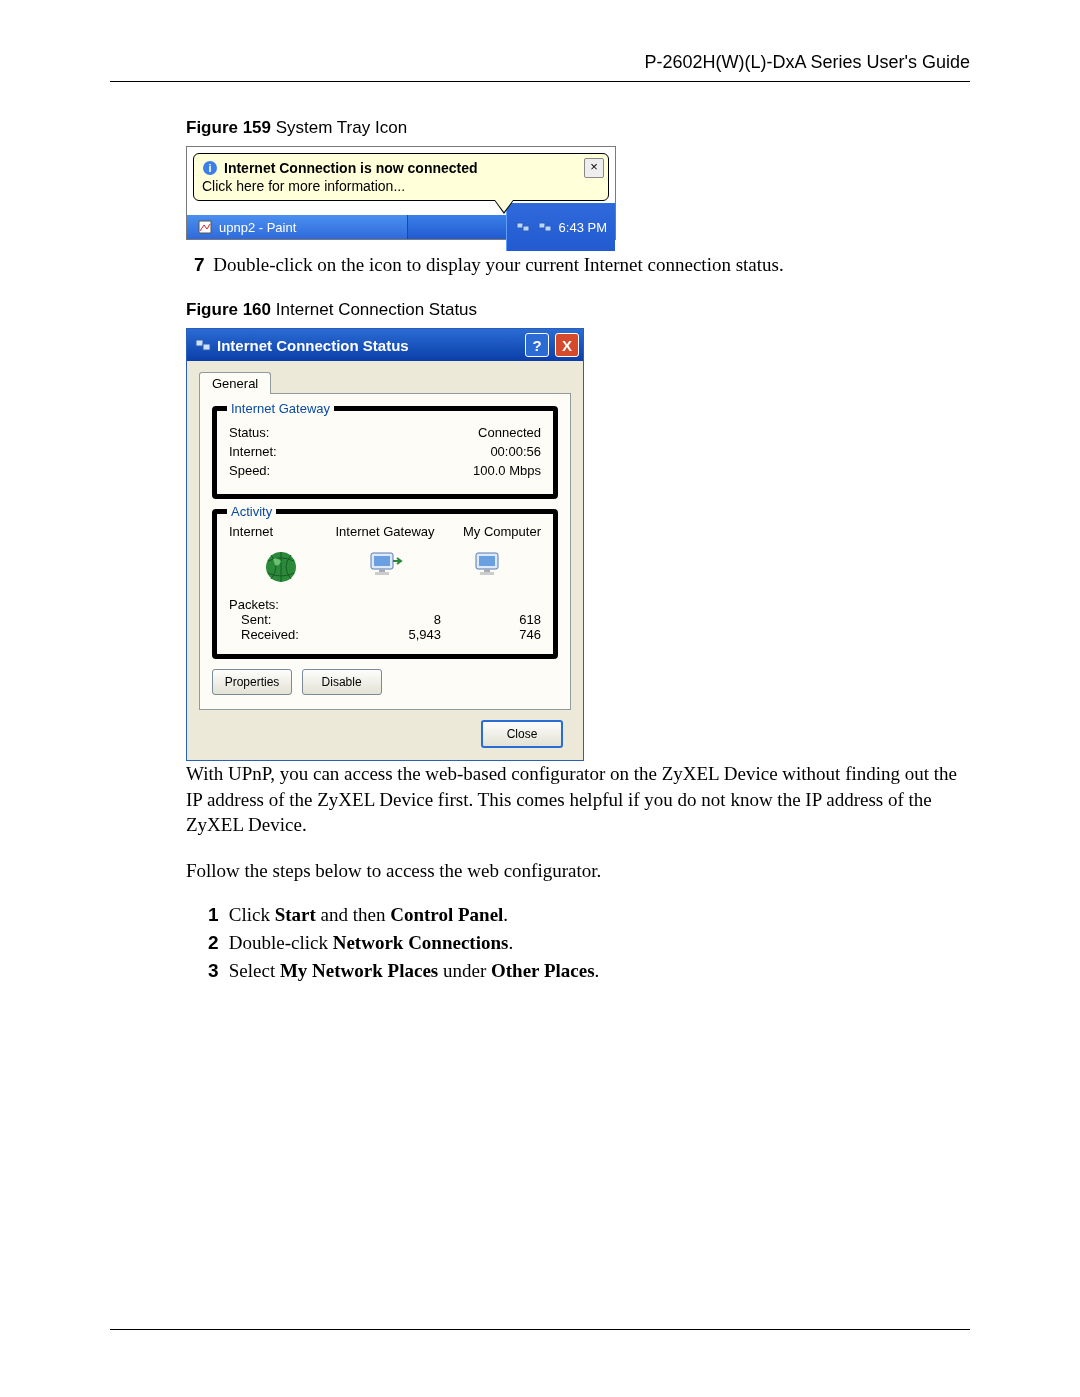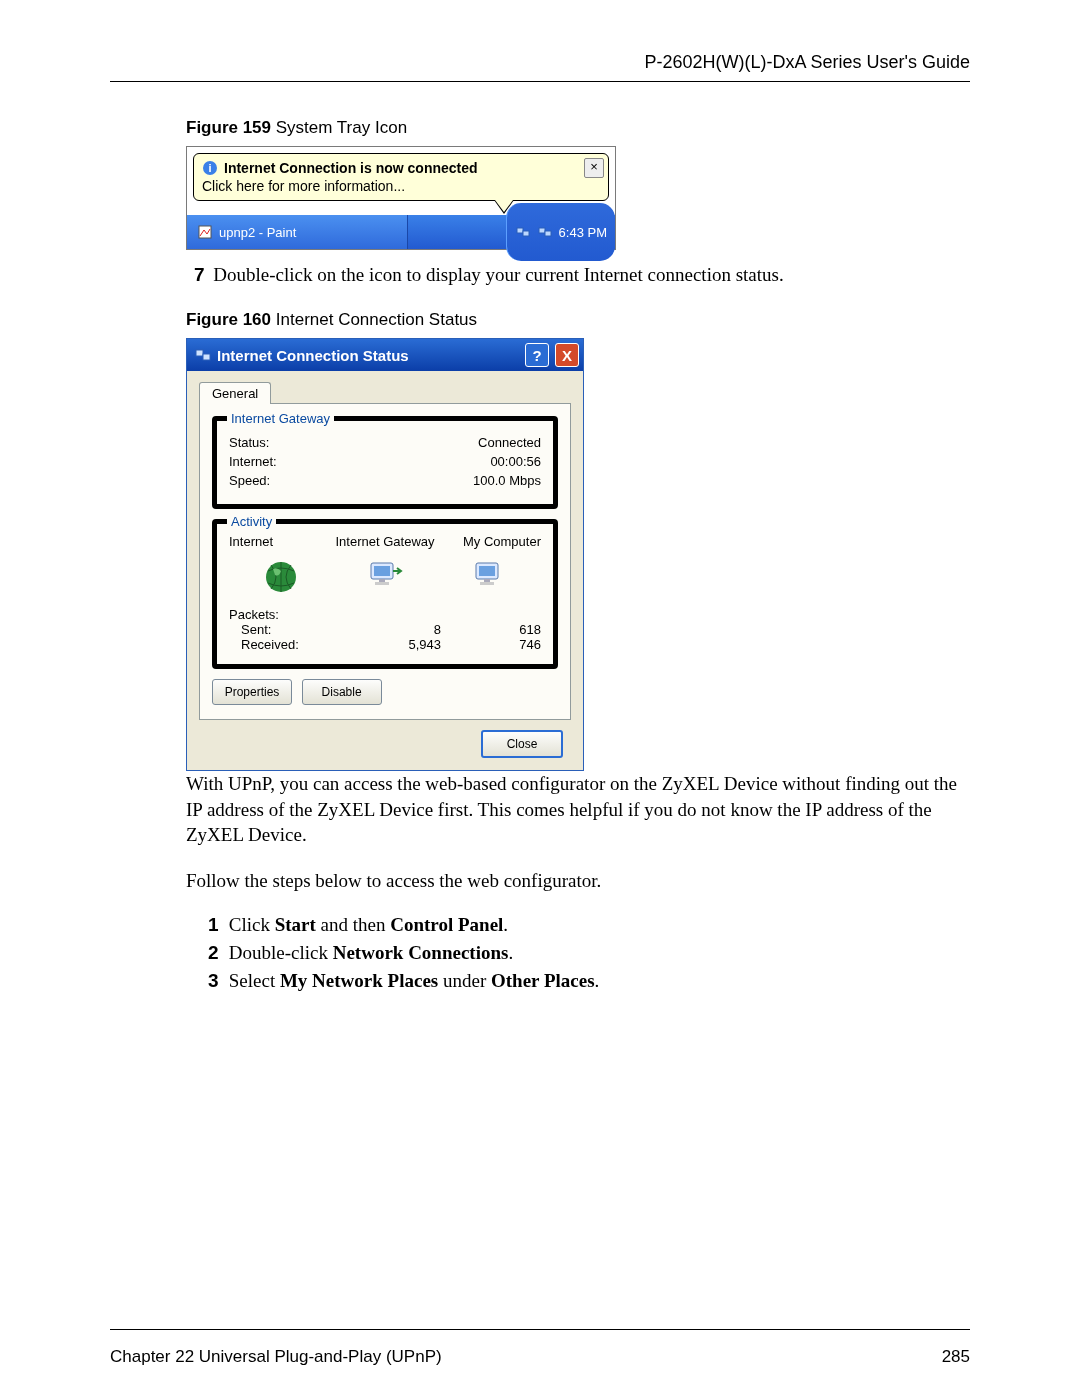--- a/index.html
+++ b/index.html
@@ -86,21 +86,21 @@
     right: 95px;
     bottom: -12px;
     width: 0; height: 0;
     border-left: 9px solid transparent;
     border-right: 9px solid transparent;
     border-top: 12px solid #ffffd9;
     z-index: 2;
   }
   .taskbar {
     margin-top: 14px;
-    height: 34px;
+    height: 24px;
     background: linear-gradient(#3a80e8, #225ad0);
     display: flex;
     align-items: center;
     font-family: Tahoma, Arial, sans-serif;
     font-size: 13px;
     color: #fff;
   }
   .taskbar-app {
     display: flex;
     align-items: center;
@@ -113,21 +113,20 @@
   }
   .taskbar-spacer { flex: 1; }
   .taskbar-icons {
     display: flex;
     align-items: center;
     gap: 6px;
     padding: 12px 8px;
     background: linear-gradient(#2f6adb, #225ad0);
     border-left: 1px solid #5da0ff;
     height: 100%;
-    border-radius: 15px;
   }
   .tiny-icon {
     width: 16px; height: 16px;
     display: inline-block;
   }
   
   .step-line {
     margin: 14px 0 24px 84px;
     font-size: 19px;
   }
@@ -457,17 +456,13 @@
       <span class="n">2</span>
       <span>Double-click </span><b>Network Connections</b><span>.</span>
     </li>
     <li>
       <span class="n">3</span>
       <span>Select </span><b>My Network Places</b><span> under </span><b>Other Places</b><span>.</span>
     </li>
   </ol>
 
   <hr class="bottom-rule">
-  <div class="footer">
-    <span>Chapter 22 Universal Plug-and-Play (UPnP)</span>
-    <span>285</span>
-  </div>
 </div>
 
 </body></html>

